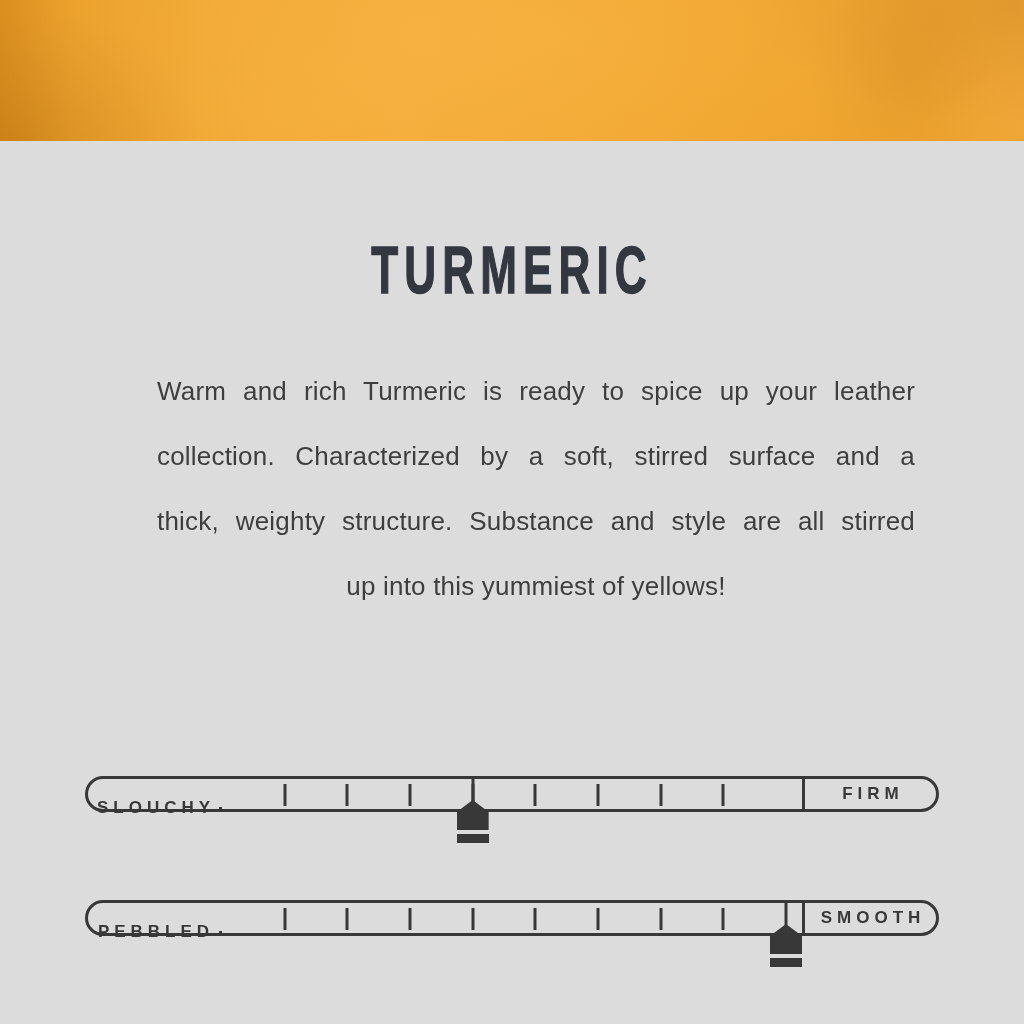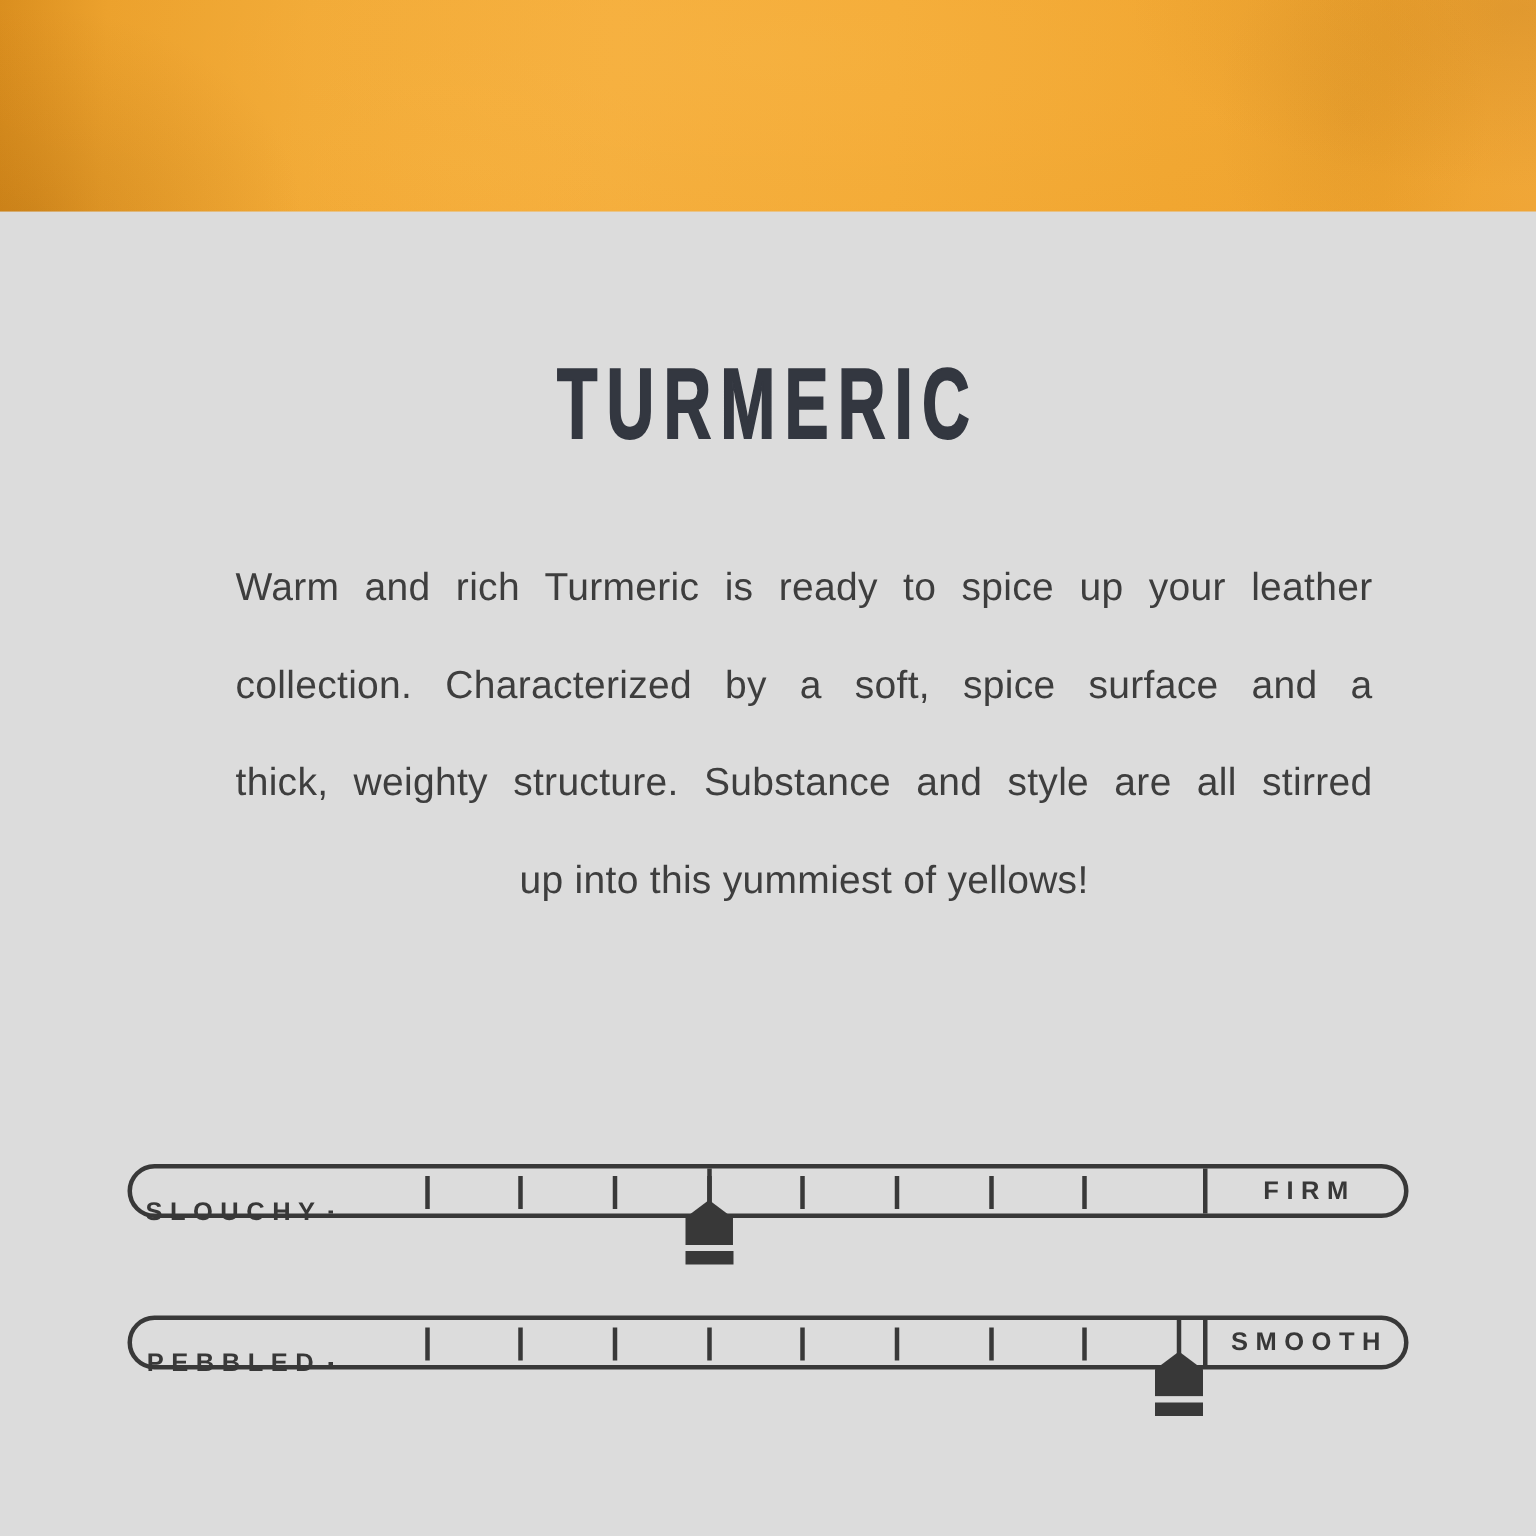--- a/index.html
+++ b/index.html
@@ -59,21 +59,21 @@
     white-space:normal;
   }
   .desc .line.last{
     text-align:right;
     text-align-last:center;
   }
 
   
   .scale{position:absolute;left:85px;width:854px;height:36px;}
   #scale-0{top:776px;}
-  #scale-1{top:877px;}
+  #scale-1{top:900px;}
   .pill{
     width:100%;height:100%;
     border:3px solid var(--ink);
     border-radius:20px;
     display:flex;
   }
   .compartment{
     display:flex;align-items:center;justify-content:center;
     font-weight:bold;font-size:17px;letter-spacing:5px;
     color:var(--ink);
@@ -110,21 +110,21 @@
 <body>
 
 <div>
 
   <div class="hero"></div>
 
   <h1 class="title">TURMERIC</h1>
 
   <div class="desc">
     <div class="line">Warm and rich Turmeric is ready to spice up your leather</div>
-    <div class="line">collection. Characterized by a soft, spice surface and a</div>
+    <div class="line">collection. Characterized by a soft, stirred surface and a</div>
     <div class="line">thick, weighty structure. Substance and style are all stirred</div>
     <div class="line last">up into this yummiest of yellows!</div>
   </div>
 
   <div class="scale" id="scale-0">
     <div class="pill">
       <div class="compartment left">
         <span>SLOUCHY</span>
       </div>
       <div class="track">

